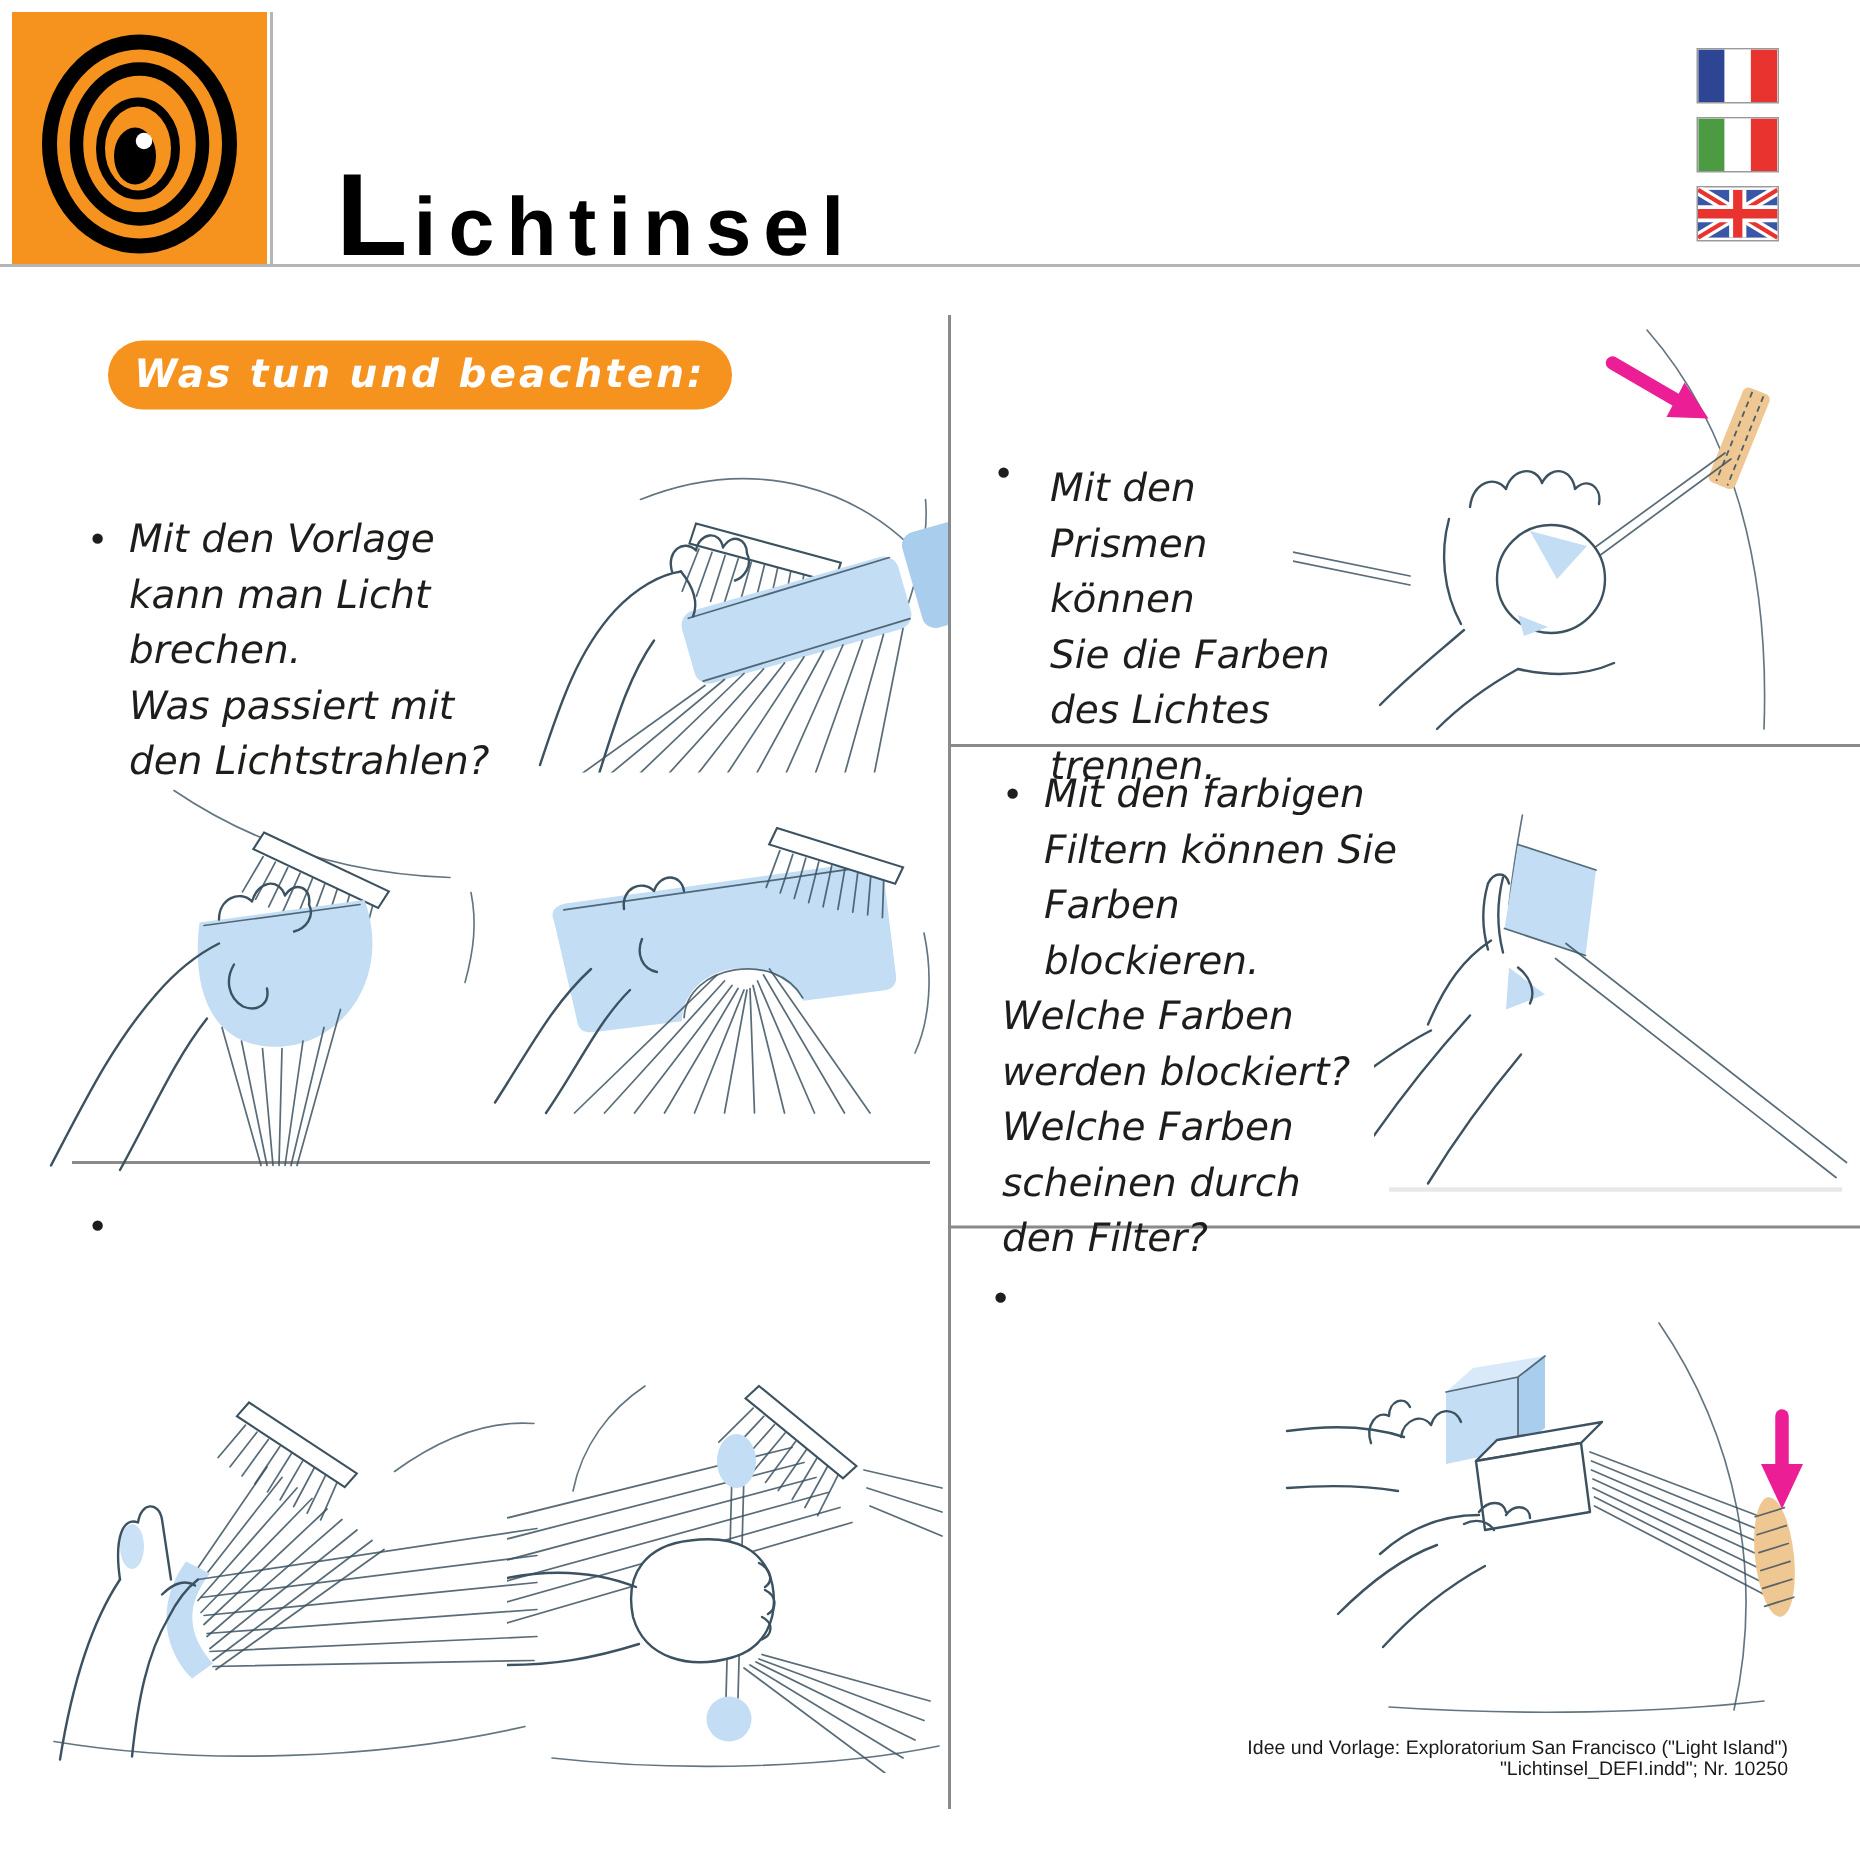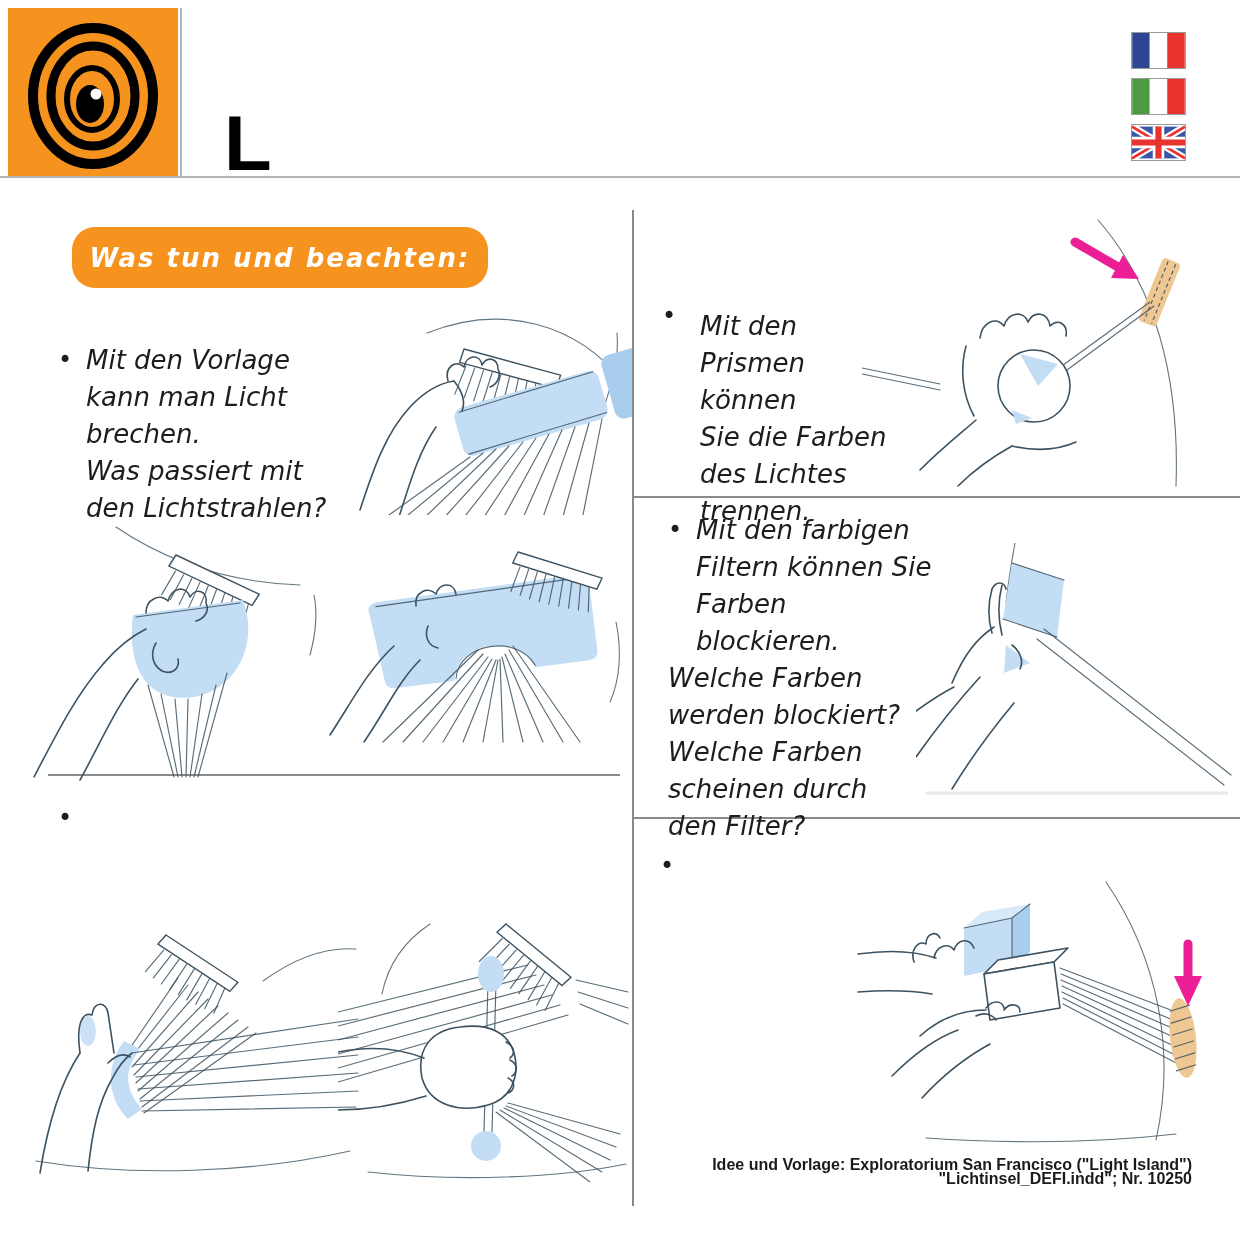--- a/index.html
+++ b/index.html
@@ -18,36 +18,36 @@
   .hvline{left:180px;top:8px;width:2px;height:168px;background:var(--header-line);}
   .hline{left:0;top:176px;width:1240px;height:2px;background:var(--header-line);}
   .title{left:224px;top:98px;display:flex;align-items:baseline;color:#000;
          font-family:"Liberation Sans", sans-serif;font-weight:bold;}
   .title-initial{font-size:78px;letter-spacing:4px;}
   .title-rest{font-size:55px;letter-spacing:8px;}
   .flags{left:1131px;top:32px;display:flex;flex-direction:column;gap:9px;}
   .flag{width:55px;height:37px;border:1px solid var(--flag-border);box-sizing:border-box;}
   .flag svg{display:block;width:100%;height:100%;}
   
-  .banner{left:72px;top:227px;width:416px;height:61px;background:var(--accent-orange);
+  .banner{left:72px;top:227px;width:416px;height:46px;background:var(--accent-orange);
           border-radius:23px;display:flex;align-items:center;justify-content:center;}
   .banner-label{color:#fff;font-style:italic;font-weight:bold;font-size:26px;letter-spacing:2px;}
   
   .para{white-space:pre-line;font-style:italic;font-size:26px;line-height:37px;
         color:var(--text-dark);}
   .bullet-row{display:flex;}
   .bullet{width:28px;flex:0 0 28px;font-style:normal;font-size:24px;line-height:37px;
           color:var(--text-dark);}
   .q{margin-left:28px;margin-top:15px;font-style:italic;}
   
   .vdiv{left:632px;top:210px;width:2px;height:996px;background:var(--divider);}
   .hdiv{height:2px;background:var(--divider);}
   
   .credits{left:690px;top:1158px;width:502px;text-align:right;color:#1a1a1a;
-           font-family:"Liberation Sans", sans-serif;font-size:16px;line-height:14px;font-weight:bold;}
+           font-family:"Liberation Sans", sans-serif;font-size:13px;line-height:14px;}
   
   .sk{stroke:var(--sketch-stroke);fill:none;stroke-width:1.6;stroke-linecap:round;stroke-linejoin:round;}
   .skt{stroke:var(--sketch-stroke);fill:none;stroke-width:1.1;stroke-linecap:round;opacity:.8;}
   .skr{stroke:var(--sketch-stroke);fill:none;stroke-width:1.15;stroke-linecap:round;opacity:.85;}
   .band{fill:#fff;stroke:var(--sketch-stroke);stroke-width:1.4;}
   .bf{fill:var(--sketch-blue);stroke:none;}
   .bfd{fill:var(--sketch-blue-dark);stroke:none;}
   .bfl{fill:var(--sketch-blue-light);stroke:none;}
   .tf{fill:var(--tan);stroke:none;}
   .mg{stroke:var(--magenta);stroke-width:9;stroke-linecap:round;fill:none;}
@@ -64,20 +64,21 @@
     <ellipse cx="85" cy="88" rx="42" ry="50" fill="none" stroke="#000" stroke-width="9"></ellipse>
     <ellipse cx="84" cy="91" rx="25" ry="31" fill="none" stroke="#000" stroke-width="6"></ellipse>
     <ellipse cx="82" cy="96" rx="14" ry="19" fill="#000"></ellipse>
     <circle cx="88" cy="86" r="5.5" fill="#fff"></circle>
   </svg>
 </div>
 <div class="abs hvline"></div>
 <div class="abs hline"></div>
 <div class="abs title">
   <span class="title-initial">L</span>
+    <span class="title-rest">ichtinsel</span>
 </div>
 <div class="abs flags">
   <div class="flag">
     <svg viewBox="0 0 54 36">
         <rect width="18" height="36" fill="var(--flag-blue-fr)"></rect>
         <rect x="18" width="18" height="36" fill="#fff"></rect>
         <rect x="36" width="18" height="36" fill="var(--flag-red)"></rect>
       </svg>
   </div>
   <div class="flag">

